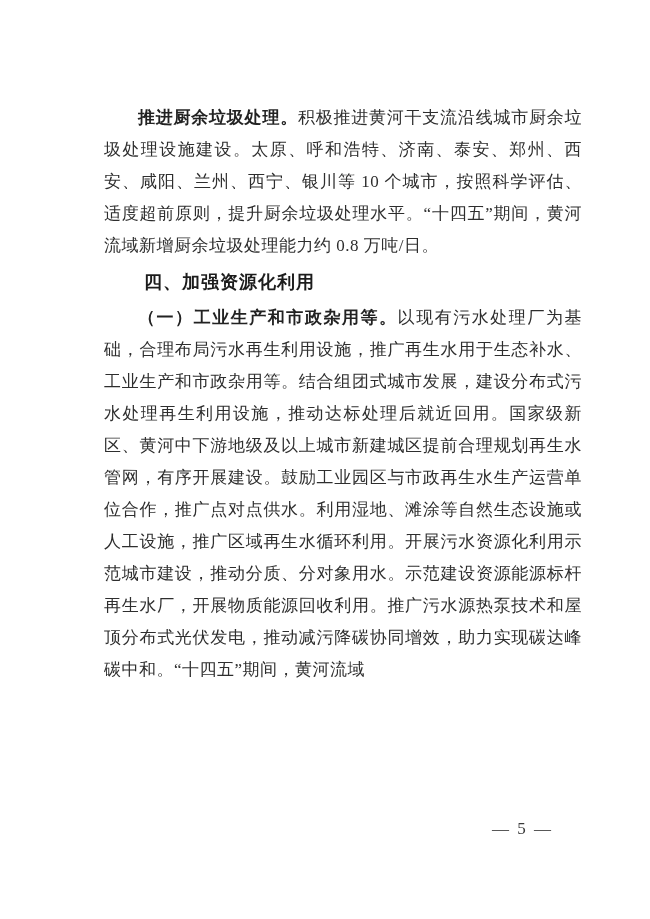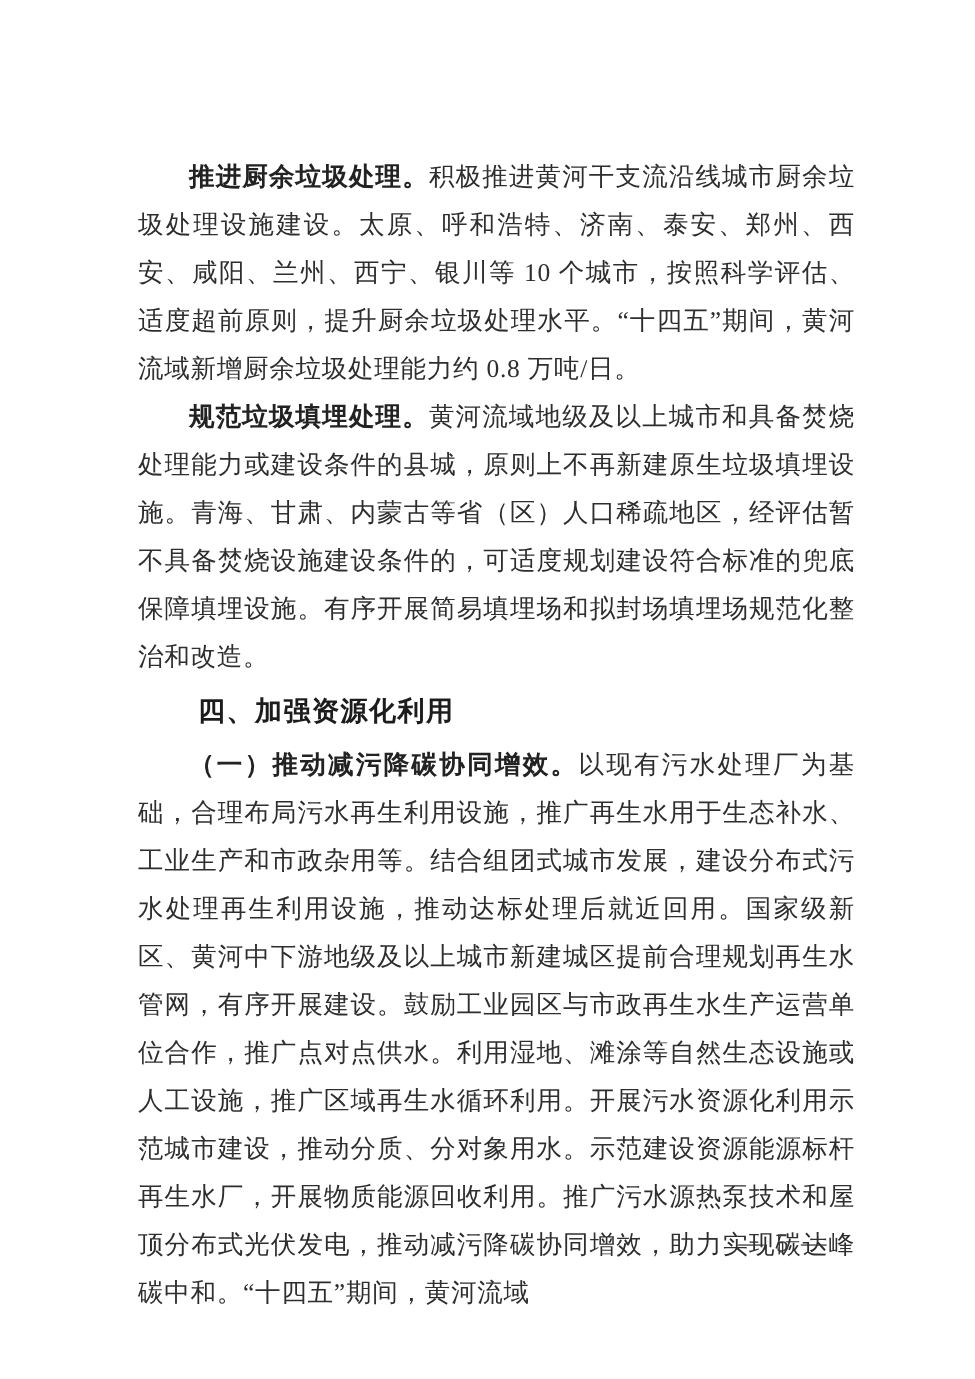--- a/index.html
+++ b/index.html
@@ -11,21 +11,21 @@
     position: relative;
     width: 650px;
     height: 919px;
     background: #ffffff;
     overflow: hidden;
     font-family: "Liberation Serif", serif;
     color: #2e2e2e;
   }
   .doc-body {
     position: absolute;
-    left: 92px;
+    left: 104px;
     top: 102px;
     width: 478px;
     font-size: 17px;
     line-height: 32px;
     text-align: justify;
     text-justify: inter-ideograph;
     letter-spacing: 0.5px;
   }
   .doc-body p {
     margin: 0;
@@ -61,23 +61,22 @@
 </style>
 </head>
 <body>
 
 <div class="page">
 
   <div class="doc-body">
 
     <p><span class="lead">推进厨余垃圾处理。</span><span>积极推进黄河干支流沿线城市厨余垃圾处理设施建设。太原、呼和浩特、济南、泰安、郑州、西安、咸阳、兰州、西宁、银川等 10 个城市，按照科学评估、适度超前原则，提升厨余垃圾处理水平。“十四五”期间，黄河流域新增厨余垃圾处理能力约 0.8 万吨/日。</span></p>
 
-    <p><span class="lead">规范垃圾填埋处理。</span><span>黄河流域地级及以上城市和具备焚烧处理能力或建设条件的县城，原则上不再新建原生垃圾填埋设施。青海、甘肃、内蒙古等省（区）人口稀疏地区，经评估暂不具备焚烧设施建设条件的，可适度规划建设符合标准的兜底保障填埋设施。有序开展简易填埋场和拟封场填埋场规范化整治和改造。</span></p>
 
     <h2 class="section-heading">四、加强资源化利用</h2>
 
-    <p><span class="lead">（一）推动减污降碳协同增效。</span><span>以现有污水处理厂为基础，合理布局污水再生利用设施，推广再生水用于生态补水、工业生产和市政杂用等。结合组团式城市发展，建设分布式污水处理再生利用设施，推动达标处理后就近回用。国家级新区、黄河中下游地级及以上城市新建城区提前合理规划再生水管网，有序开展建设。鼓励工业园区与市政再生水生产运营单位合作，推广点对点供水。利用湿地、滩涂等自然生态设施或人工设施，推广区域再生水循环利用。开展污水资源化利用示范城市建设，推动分质、分对象用水。示范建设资源能源标杆再生水厂，开展物质能源回收利用。推广污水源热泵技术和屋顶分布式光伏发电，推动减污降碳协同增效，助力实现碳达峰碳中和。“十四五”期间，黄河流域</span></p>
+    <p><span class="lead">（一）工业生产和市政杂用等。</span><span>以现有污水处理厂为基础，合理布局污水再生利用设施，推广再生水用于生态补水、工业生产和市政杂用等。结合组团式城市发展，建设分布式污水处理再生利用设施，推动达标处理后就近回用。国家级新区、黄河中下游地级及以上城市新建城区提前合理规划再生水管网，有序开展建设。鼓励工业园区与市政再生水生产运营单位合作，推广点对点供水。利用湿地、滩涂等自然生态设施或人工设施，推广区域再生水循环利用。开展污水资源化利用示范城市建设，推动分质、分对象用水。示范建设资源能源标杆再生水厂，开展物质能源回收利用。推广污水源热泵技术和屋顶分布式光伏发电，推动减污降碳协同增效，助力实现碳达峰碳中和。“十四五”期间，黄河流域</span></p>
 
   </div>
 
   <div class="page-footer">— 5 —</div>
 
 </div>
 
 </body></html>

